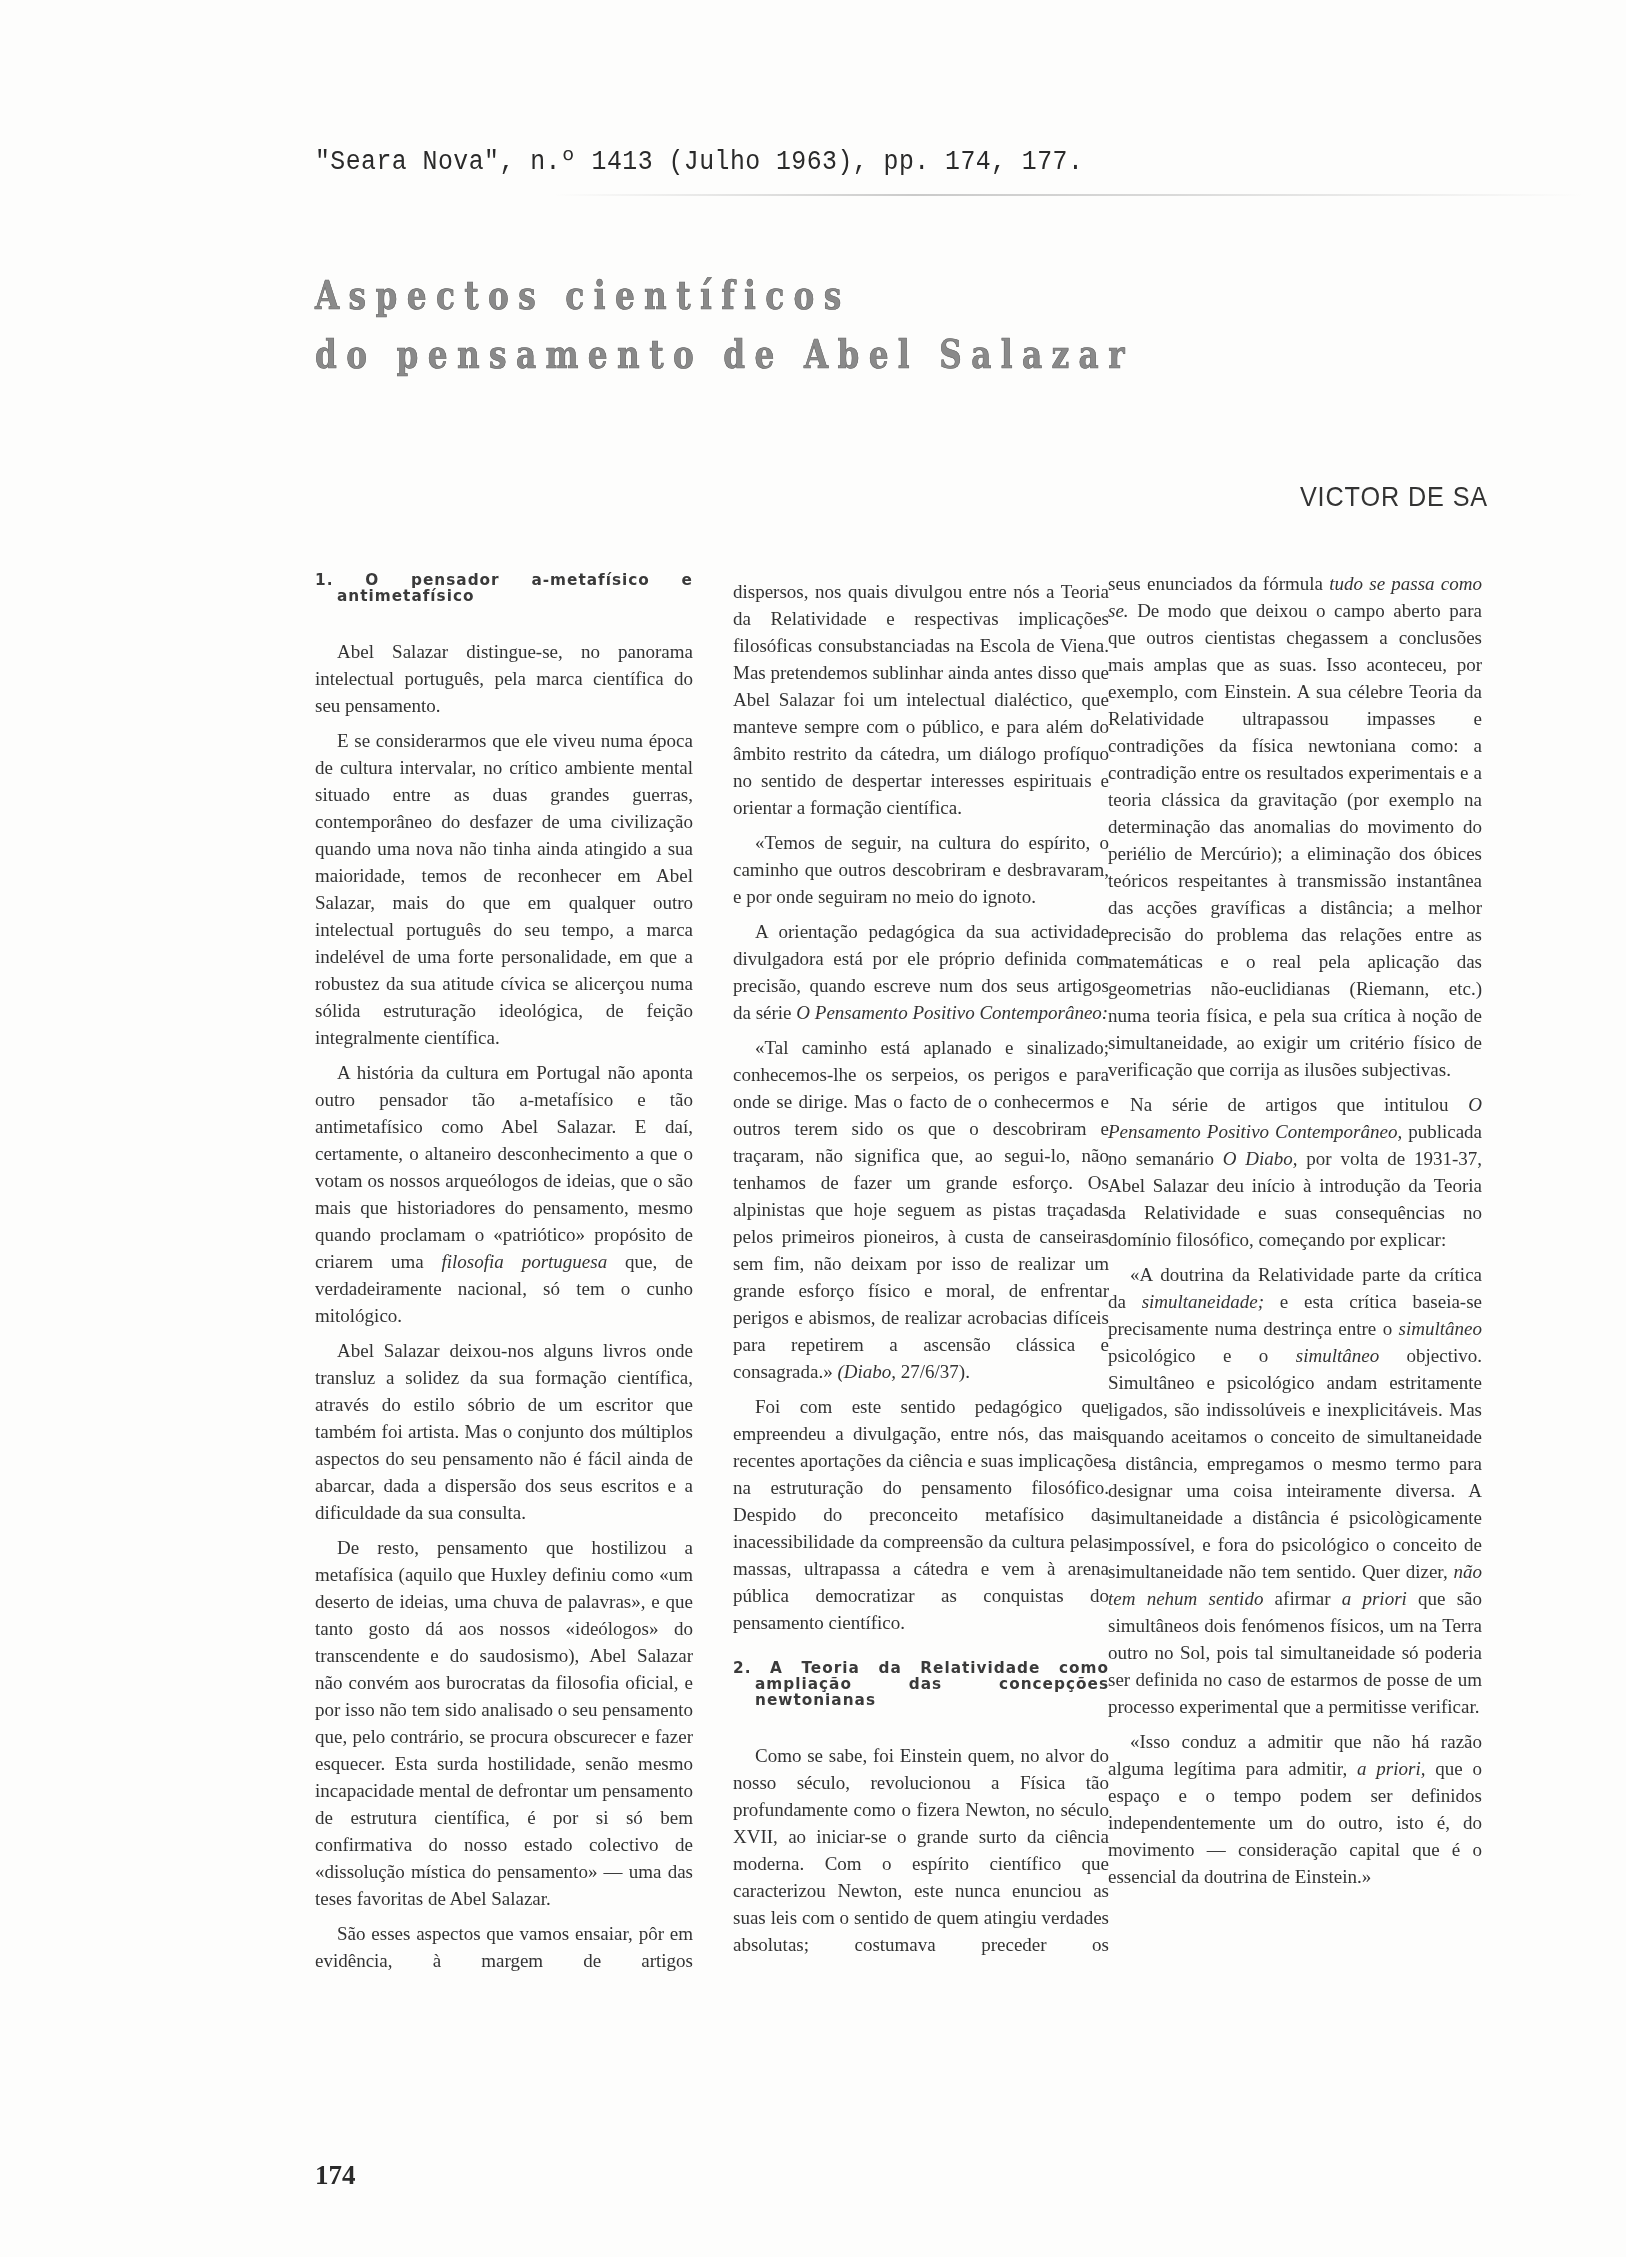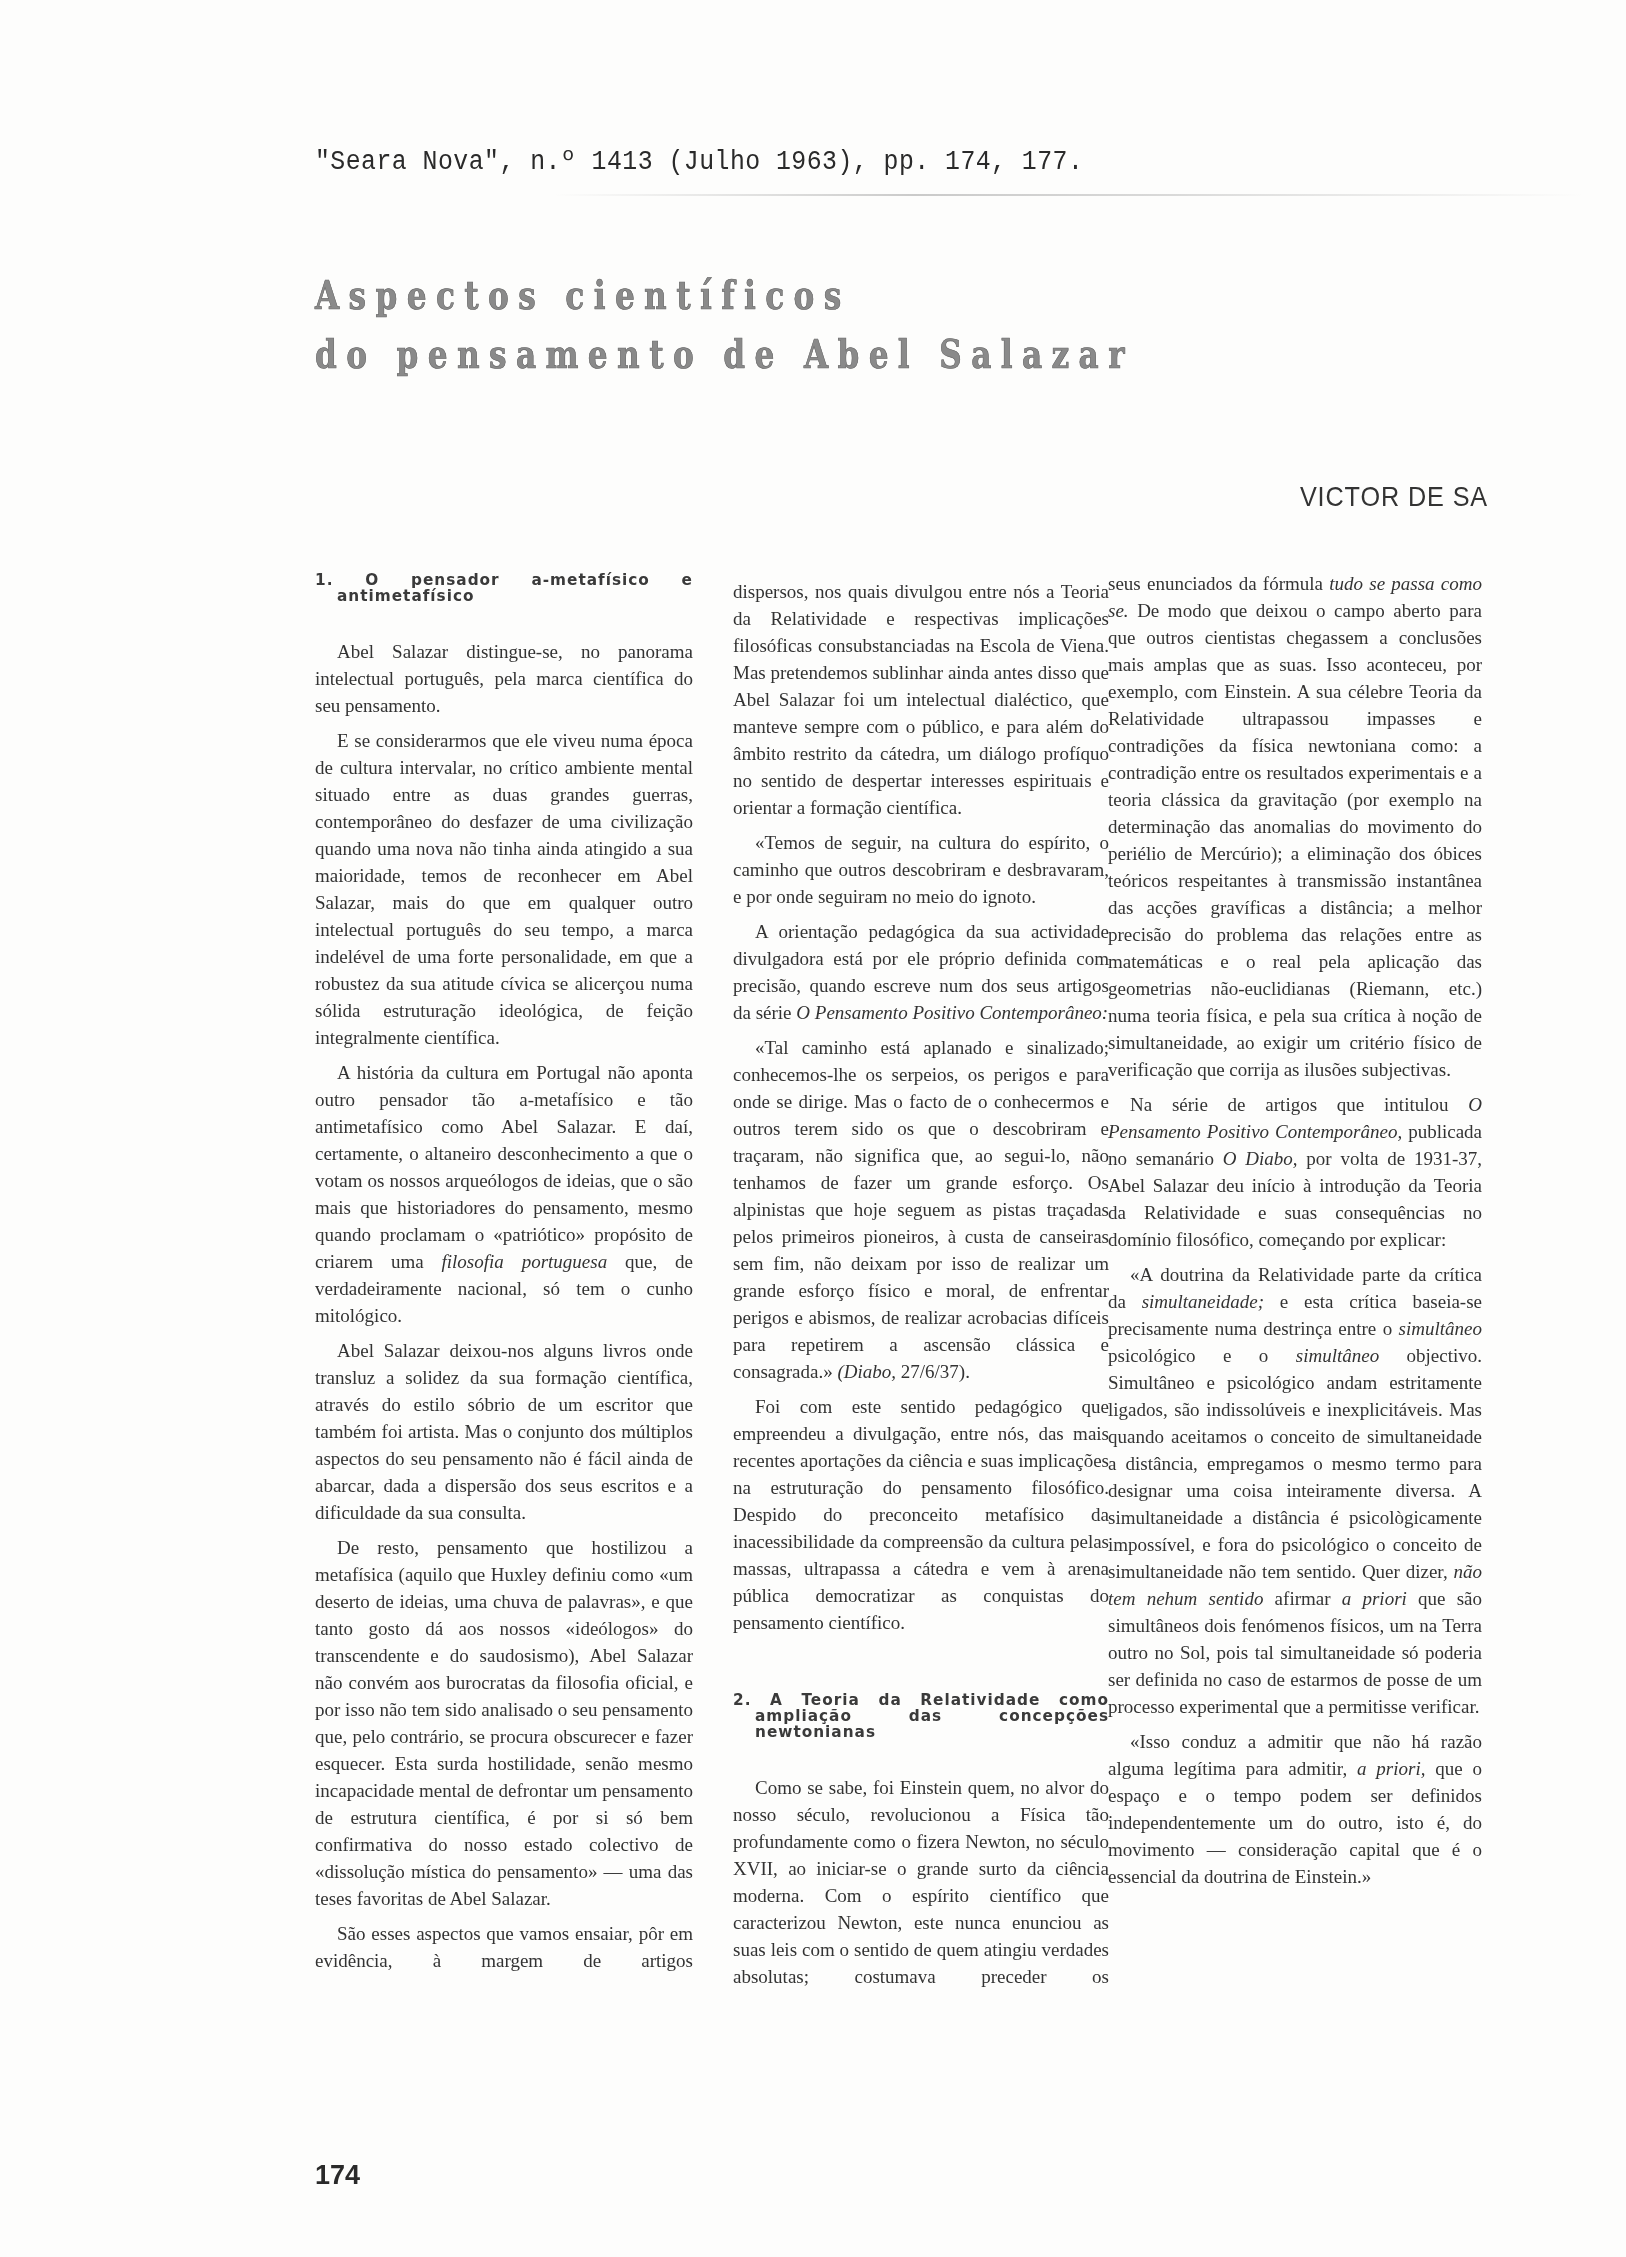--- a/index.html
+++ b/index.html
@@ -88,27 +88,27 @@
       font-size: 15.3px;
       line-height: 16px;
       letter-spacing: 1px;
       color: #3a3a3a;
       text-align: justify;
       margin: 0;
       padding-left: 22px;
       text-indent: -22px;
     }
     .col1 .section-heading { margin-bottom: 34px; }
-    .col2 .section-heading { margin-top: 56px; margin-bottom: 34px; }
+    .col2 .section-heading { margin-top: 24px; margin-bottom: 34px; }
     .column em { font-style: italic; }
     .page-number {
       position: absolute;
       left: 315px;
       top: 2160px;
-      font-family: Liberation Sans, sans-serif;
+      font-family: Liberation Serif, serif;
       font-weight: bold;
       font-size: 27px;
       color: #2a2a2a;
     }
   </style>
 </head>
 <body>
 
 <div class="citation">"Seara Nova", n.º 1413 (Julho 1963), pp. 174, 177.</div>
 <div class="scan-smudge"></div>

